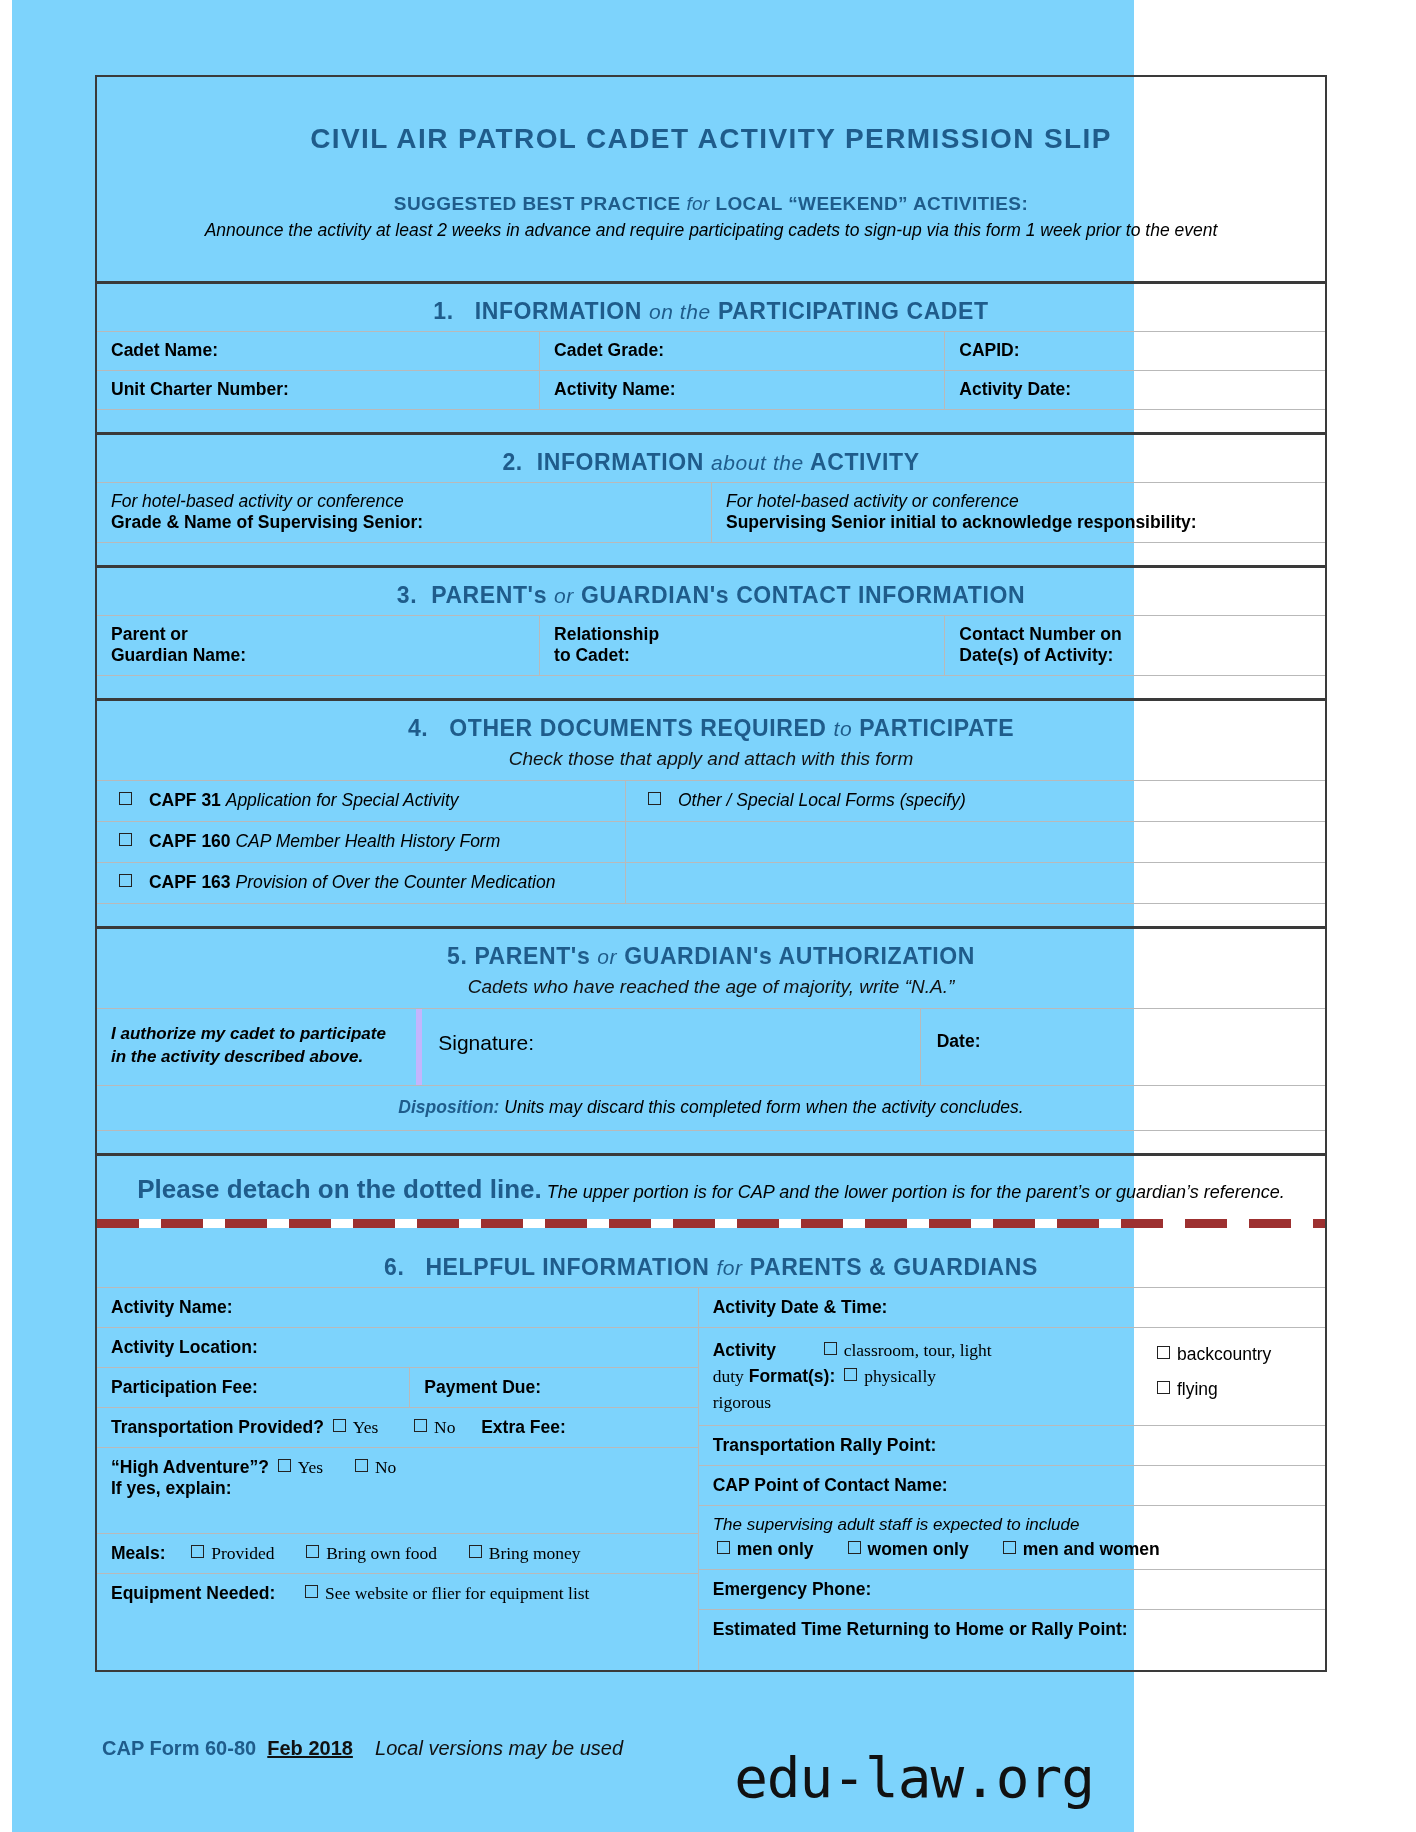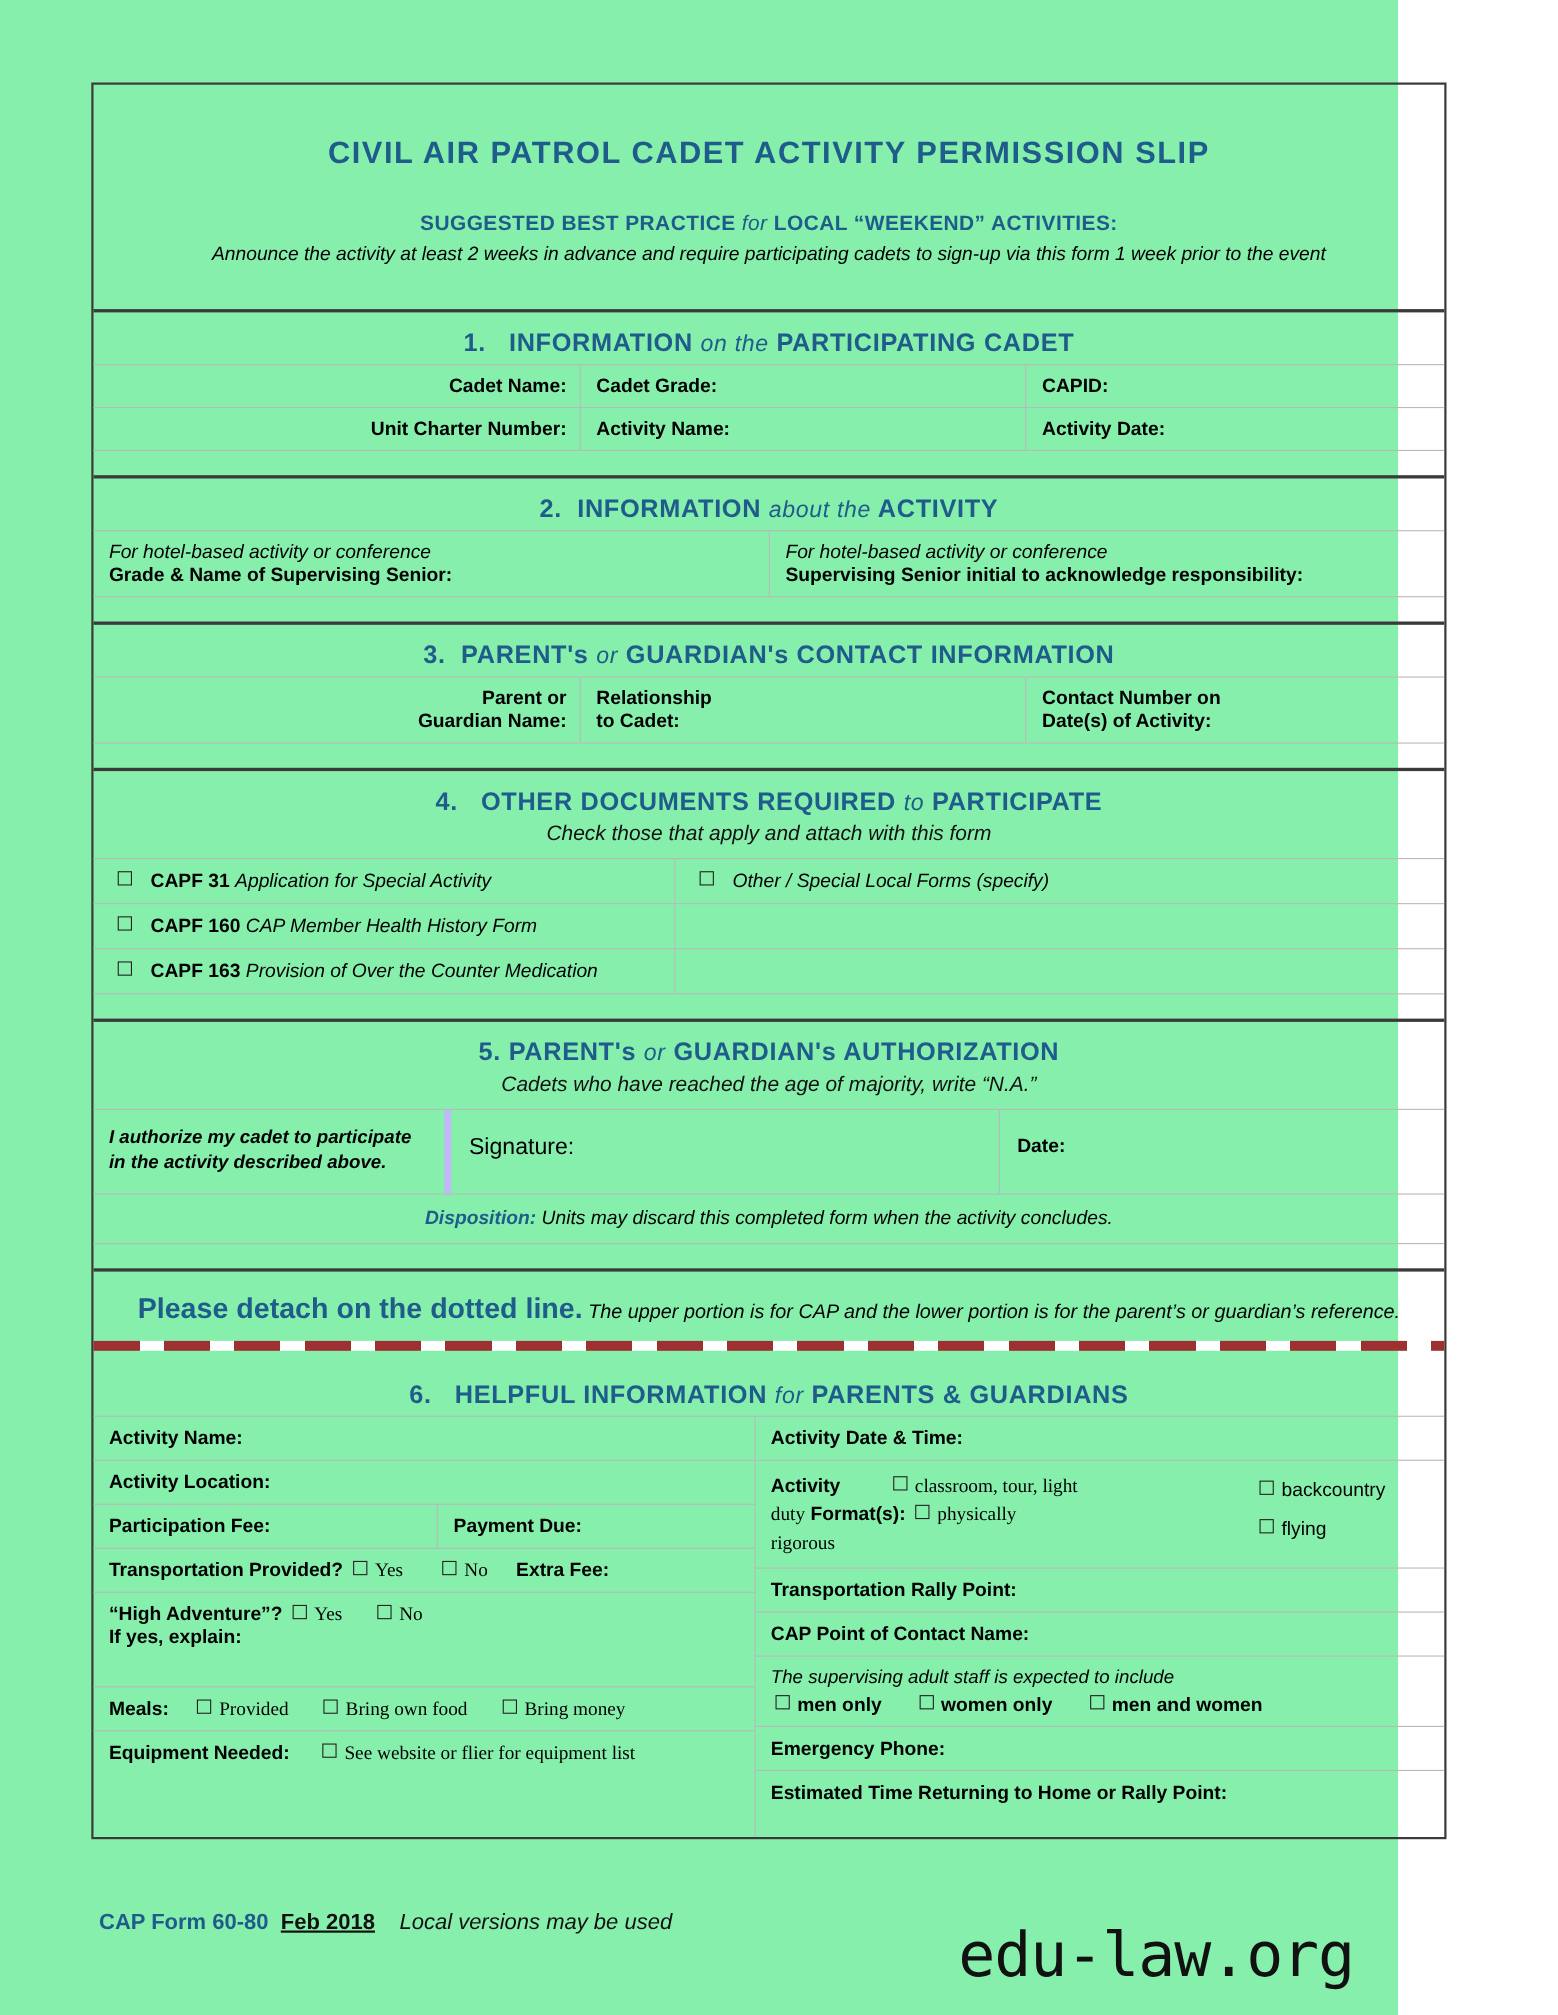--- a/index.html
+++ b/index.html
@@ -11,24 +11,24 @@
     width: 1416px;
     height: 1832px;
     font-family: "Liberation Sans", sans-serif;
     color: #000000;
     position: relative;
     overflow: hidden;
   }
 
   .page {
     position: absolute;
-    left: 0; top: 0;
-    width: 1271px;
+    left: 12px; top: 0;
+    width: 1122px;
     height: 1832px;
-    background: #86efac;
+    background: #7dd3fc;
   }
 
   .form-frame {
     position: absolute;
     left: 83px;
     top: 75px;
     width: 1232px;
     border: 2px solid #3a3a3a;
     box-sizing: border-box;
   }
@@ -105,21 +105,21 @@
   .cell:first-child { border-left: none; }
   .cell .it {
     font-weight: normal;
     font-style: italic;
   }
   .spacer-row {
     height: 22px;
     border-top: 1px solid #b9b9b9;
   }
 
-  .w-third-a { width: 36%; text-align: right; }
+  .w-third-a { width: 36%; }
   .w-third-b { width: 33%; }
   .w-third-c { width: 31%; }
   .w-half { width: 50%; }
 
   
   .cbrow {
     display: flex;
     border-top: 1px solid #b9b9b9;
   }
   .cbcell {

